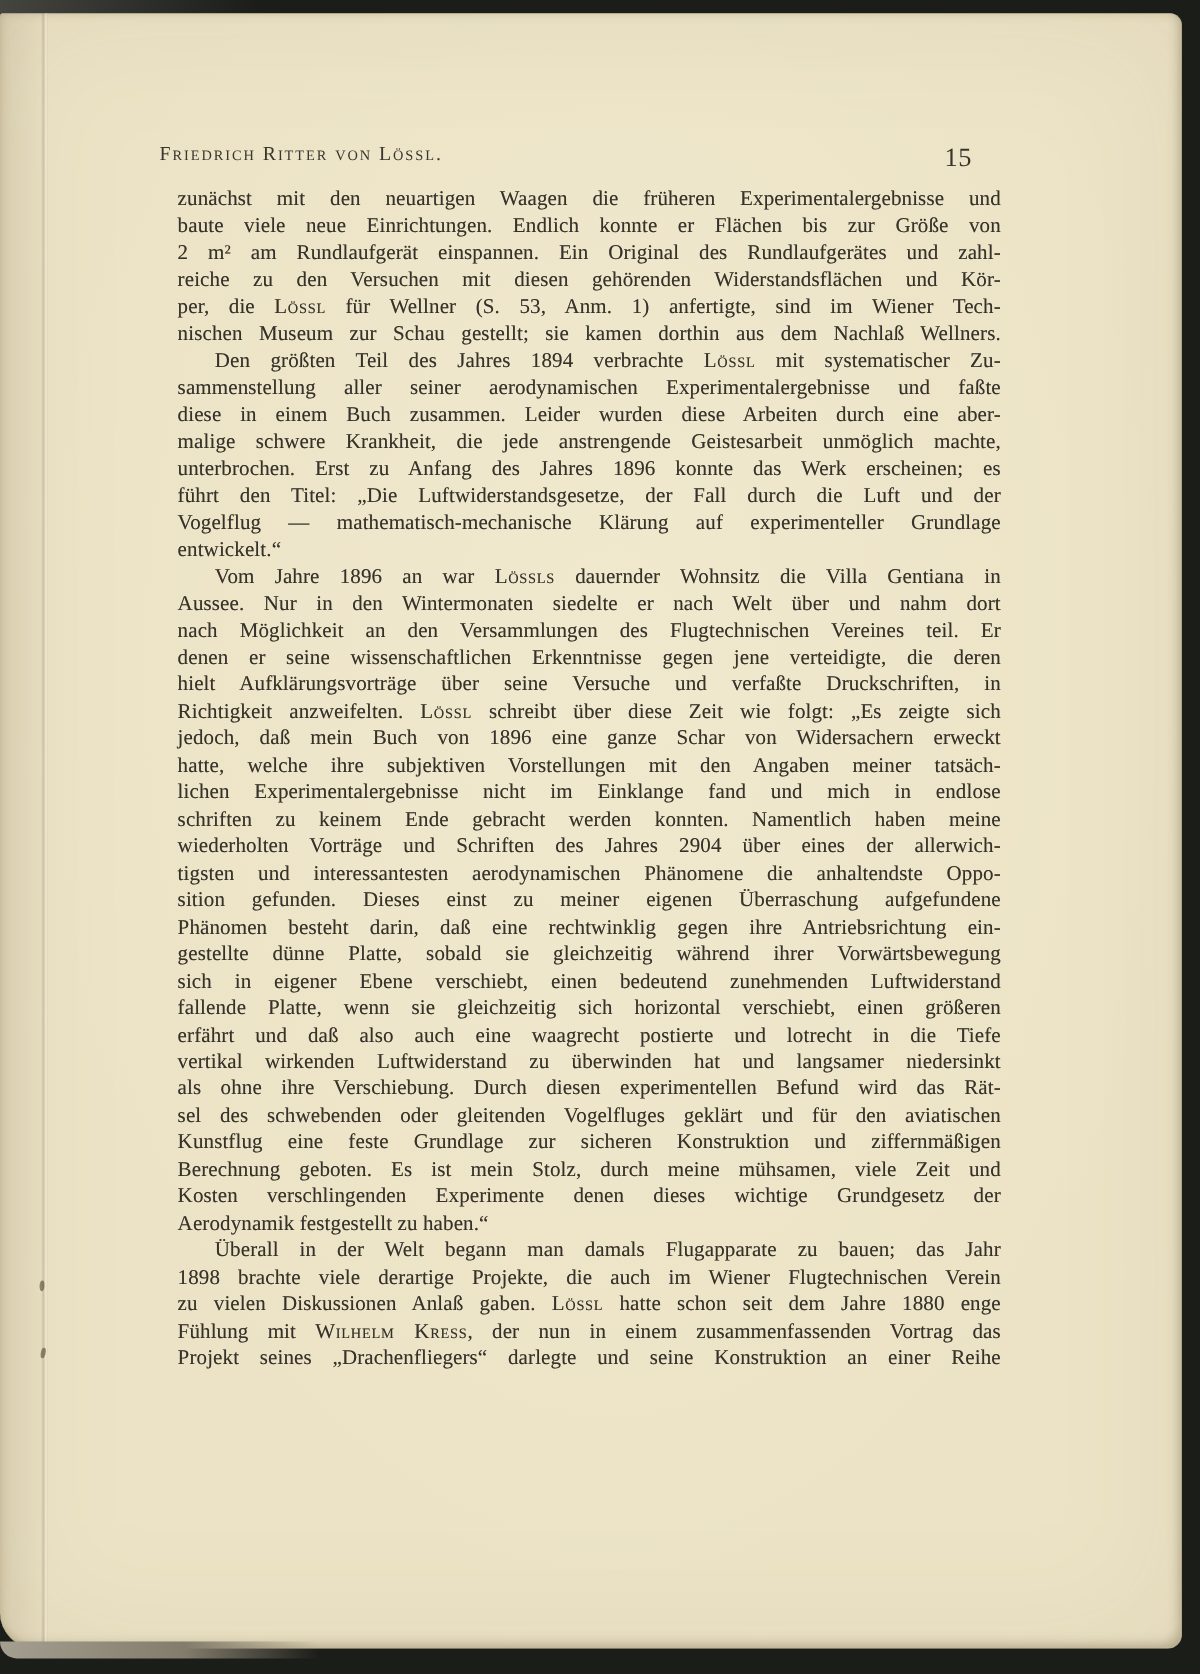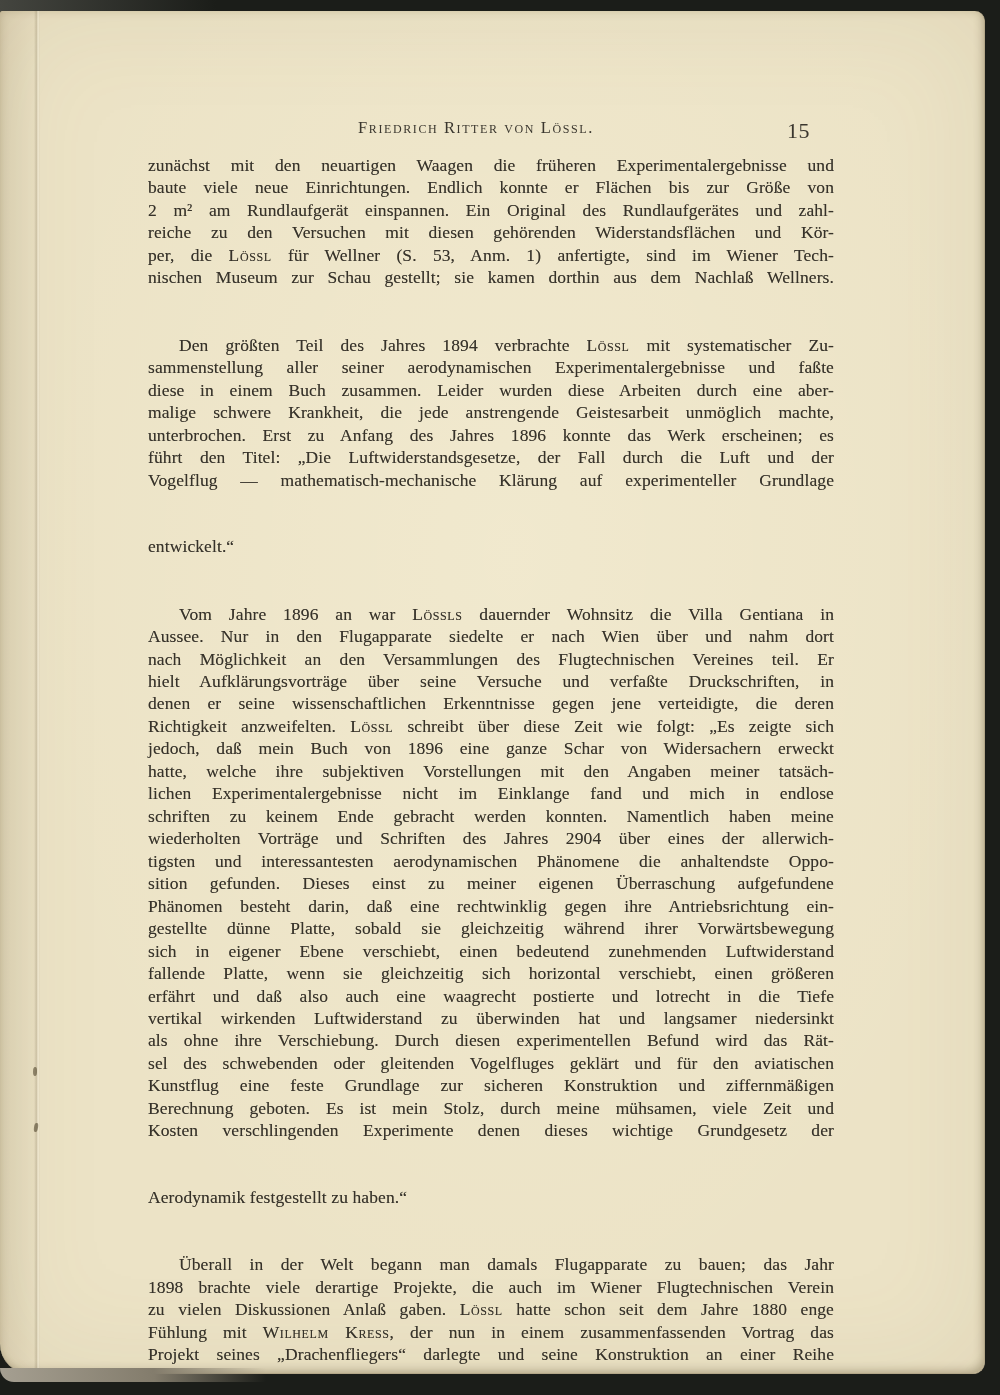--- a/index.html
+++ b/index.html
@@ -71,21 +71,21 @@
     width:686px;height:100%;
     color:var(--ink);
   }
   .running-head{
     position:absolute;
     top:107px;left:0;width:100%;
     height:22px;
     font-size:16.5px;
     letter-spacing:1.6px;
     font-variant:small-caps;
-    text-align:center;
+    text-align:left;
     color:#3a362e;
   }
   .page-number{
     position:absolute;
     top:107px;right:9px;
     font-size:22px;
     letter-spacing:0.5px;
     font-variant:normal;
     color:#3a362e;
   }
@@ -96,22 +96,22 @@
   .line{
     font-size:17.5px;
     line-height:22.48px;
     height:22.48px;
     letter-spacing:0.1px;
     text-align:justify;
     text-align-last:justify;
     color:var(--ink);
     text-shadow:0 0 0.5px rgba(55,50,40,0.45);
   }
-  .line.indent{padding-left:31px;margin-top:45px;}
-  .line.short{text-align-last:left;margin-top:44px;}
+  .line.indent{padding-left:31px;}
+  .line.short{text-align-last:left;}
   .sc{font-variant:small-caps;letter-spacing:0.6px;}
 </style>
 </head>
 <body>
 
 <div class="top-shade"></div>
 
 <div class="page">
   <div class="left-fold"></div>
   <div class="crease"></div>
@@ -135,24 +135,24 @@
           <div class="line">sammenstellung aller seiner aerodynamischen Experimentalergebnisse und faßte</div>
           <div class="line">diese in einem Buch zusammen. Leider wurden diese Arbeiten durch eine aber-</div>
           <div class="line">malige schwere Krankheit, die jede anstrengende Geistesarbeit unmöglich machte,</div>
           <div class="line">unterbrochen. Erst zu Anfang des Jahres 1896 konnte das Werk erscheinen; es</div>
           <div class="line">führt den Titel: „Die Luftwiderstandsgesetze, der Fall durch die Luft und der</div>
           <div class="line">Vogelflug — mathematisch-mechanische Klärung auf experimenteller Grundlage</div>
           <div class="line short">entwickelt.“</div>
         </div>
         <div>
           <div class="line indent">Vom Jahre 1896 an war <span class="sc">Lössls</span> dauernder Wohnsitz die Villa Gentiana in</div>
-          <div class="line">Aussee. Nur in den Flugapparate siedelte er nach Wien über und nahm dort</div>
+          <div class="line">Aussee. Nur in den Wintermonaten siedelte er nach Welt über und nahm dort</div>
           <div class="line">nach Möglichkeit an den Versammlungen des Flugtechnischen Vereines teil. Er</div>
+          <div class="line">denen er seine wissenschaftlichen Erkenntnisse gegen jene verteidigte, die deren</div>
           <div class="line">hielt Aufklärungsvorträge über seine Versuche und verfaßte Druckschriften, in</div>
-          <div class="line">denen er seine wissenschaftlichen Erkenntnisse gegen jene verteidigte, die deren</div>
           <div class="line">Richtigkeit anzweifelten. <span class="sc">Lössl</span> schreibt über diese Zeit wie folgt: „Es zeigte sich</div>
           <div class="line">jedoch, daß mein Buch von 1896 eine ganze Schar von Widersachern erweckt</div>
           <div class="line">hatte, welche ihre subjektiven Vorstellungen mit den Angaben meiner tatsäch-</div>
           <div class="line">lichen Experimentalergebnisse nicht im Einklange fand und mich in endlose</div>
           <div class="line">schriften zu keinem Ende gebracht werden konnten. Namentlich haben meine</div>
           <div class="line">wiederholten Vorträge und Schriften des Jahres 2904 über eines der allerwich-</div>
           <div class="line">tigsten und interessantesten aerodynamischen Phänomene die anhaltendste Oppo-</div>
           <div class="line">sition gefunden. Dieses einst zu meiner eigenen Überraschung aufgefundene</div>
           <div class="line">Phänomen besteht darin, daß eine rechtwinklig gegen ihre Antriebsrichtung ein-</div>
           <div class="line">gestellte dünne Platte, sobald sie gleichzeitig während ihrer Vorwärtsbewegung</div>

